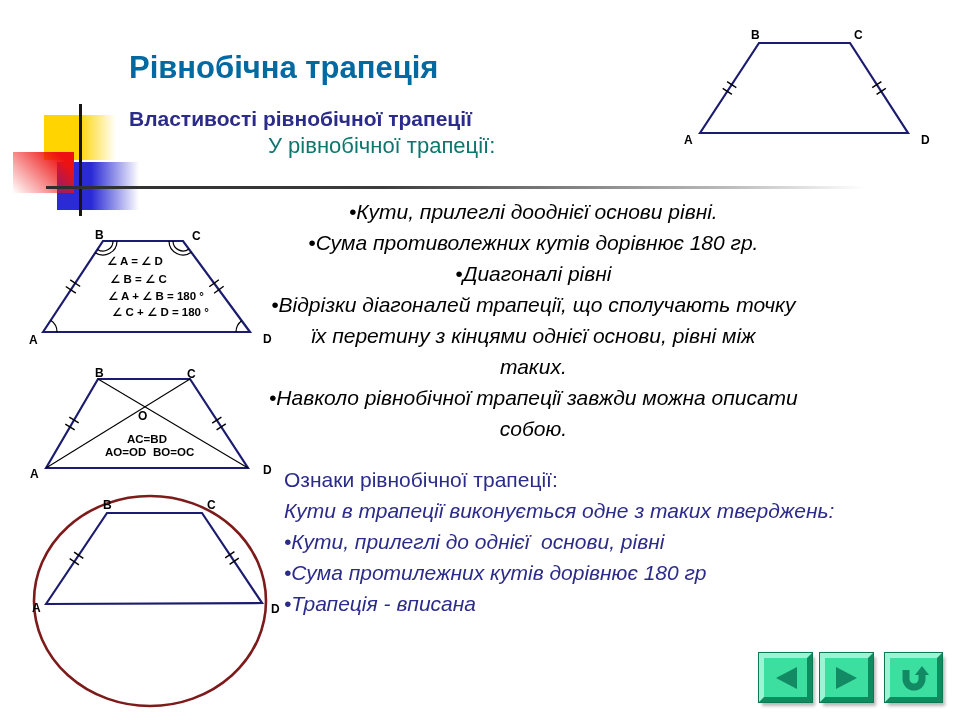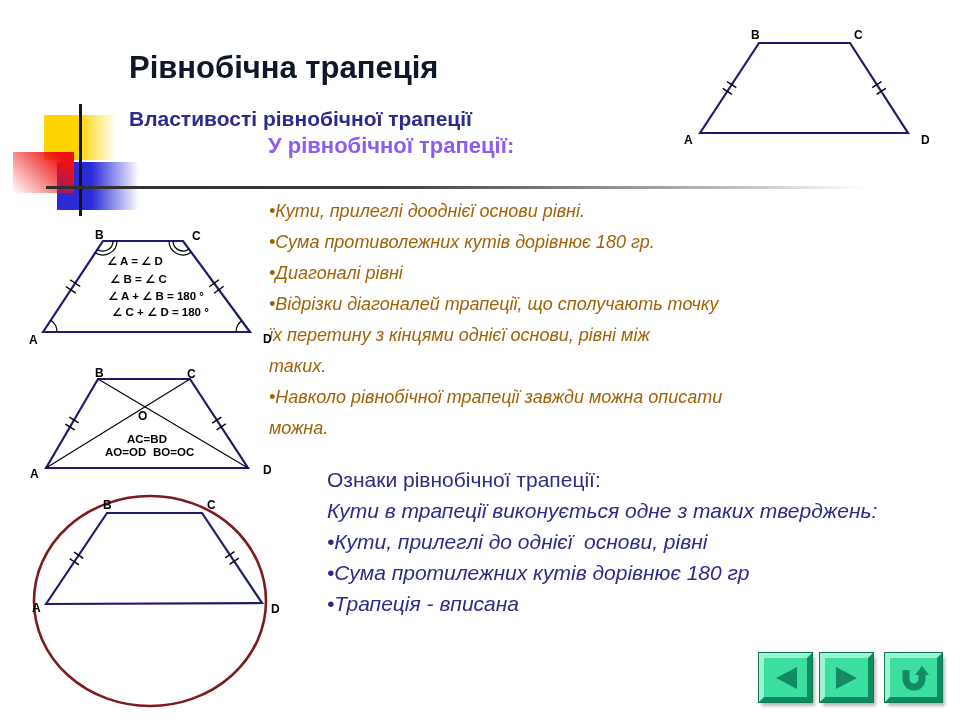--- a/index.html
+++ b/index.html
@@ -12,29 +12,29 @@
     background:linear-gradient(90deg,#ffd400 0%,#ffd400 48%,rgba(255,212,0,0) 100%);}
   .decor-blue{left:57px;top:162px;width:82px;height:48px;
     background:linear-gradient(90deg,#2b2bd6 0%,#2b2bd6 42%,rgba(43,43,214,0) 100%);}
   .decor-red{left:13px;top:152px;width:61px;height:41px;
     background:linear-gradient(225deg,#ee1111 18%,rgba(238,17,17,0) 100%);}
   .decor-vline{position:absolute;left:79px;top:104px;width:3px;height:112px;background:#151515;}
   .decor-hline{position:absolute;left:46px;top:186px;width:836px;height:3px;
     background:linear-gradient(90deg,#2e2e2e 0%,#3c3c3c 40%,#bdbdbd 82%,rgba(200,200,200,0) 98%);}
 
   
-  .title{position:absolute;left:129px;top:50px;font-size:31px;font-weight:bold;color:#0f172a;white-space:pre;}
+  .title{position:absolute;left:129px;top:50px;font-size:31px;font-weight:bold;color:#0369a1;white-space:pre;}
   .subtitle{position:absolute;left:129px;top:107px;font-size:21px;font-weight:bold;color:#2b2b8a;white-space:pre;}
-  .heading{position:absolute;left:268px;top:133px;font-size:22px;font-weight:bold;color:#8b5cf6;white-space:pre;}
+  .heading{position:absolute;left:268px;top:133px;font-size:22px;font-weight:normal;color:#0f766e;white-space:pre;}
 
   
-  .red-block{position:absolute;left:269px;top:196px;font-size:18px;line-height:31px;
-    font-style:italic;color:#a16207;}
+  .red-block{position:absolute;left:269px;top:196px;font-size:21px;line-height:31px;
+    font-style:italic;color:#000000;text-align:center;}
   .blue-block{position:absolute;left:284px;top:464px;font-size:21px;line-height:31px;
-    font-style:italic;color:#2b2b8a;margin-left:43px;}
+    font-style:italic;color:#2b2b8a;}
   .red-block div,.blue-block div{white-space:pre;}
   .blue-block .upright{font-style:normal;}
 
   
   svg{position:absolute;overflow:visible;}
   svg text{font-family:"Liberation Sans","DejaVu Sans",sans-serif;font-weight:bold;fill:#000;}
   .vertex-label{font-size:12px;}
   .formula{font-size:11.5px;}
   .trap{fill:none;stroke:#1b1b70;stroke-width:2.2;}
   .thin{stroke:#000;stroke-width:1.1;fill:none;}
@@ -65,21 +65,21 @@
   <div class="heading">У рівнобічної трапеції:</div>
 
   <div class="red-block">
     <div>•Кути, прилеглі дооднієї основи рівні.</div>
     <div>•Сума противолежних кутів дорівнює 180 гр.</div>
     <div>•Диагоналі рівні</div>
     <div>•Відрізки діагоналей трапеції, що сполучають точку</div>
     <div>їх перетину з кінцями однієї основи, рівні між</div>
     <div>таких.</div>
     <div>•Навколо рівнобічної трапеції завжди можна описати</div>
-    <div>можна.</div>
+    <div>собою.</div>
   </div>
 
   <div class="blue-block">
     <div class="upright">Ознаки рівнобічної трапеції:</div>
     <div>Кути в трапеції виконується одне з таких тверджень:</div>
     <div>•Кути, прилеглі до однієї  основи, рівні</div>
     <div>•Сума протилежних кутів дорівнює 180 гр</div>
     <div>•Трапеція - вписана</div>
   </div>
 

